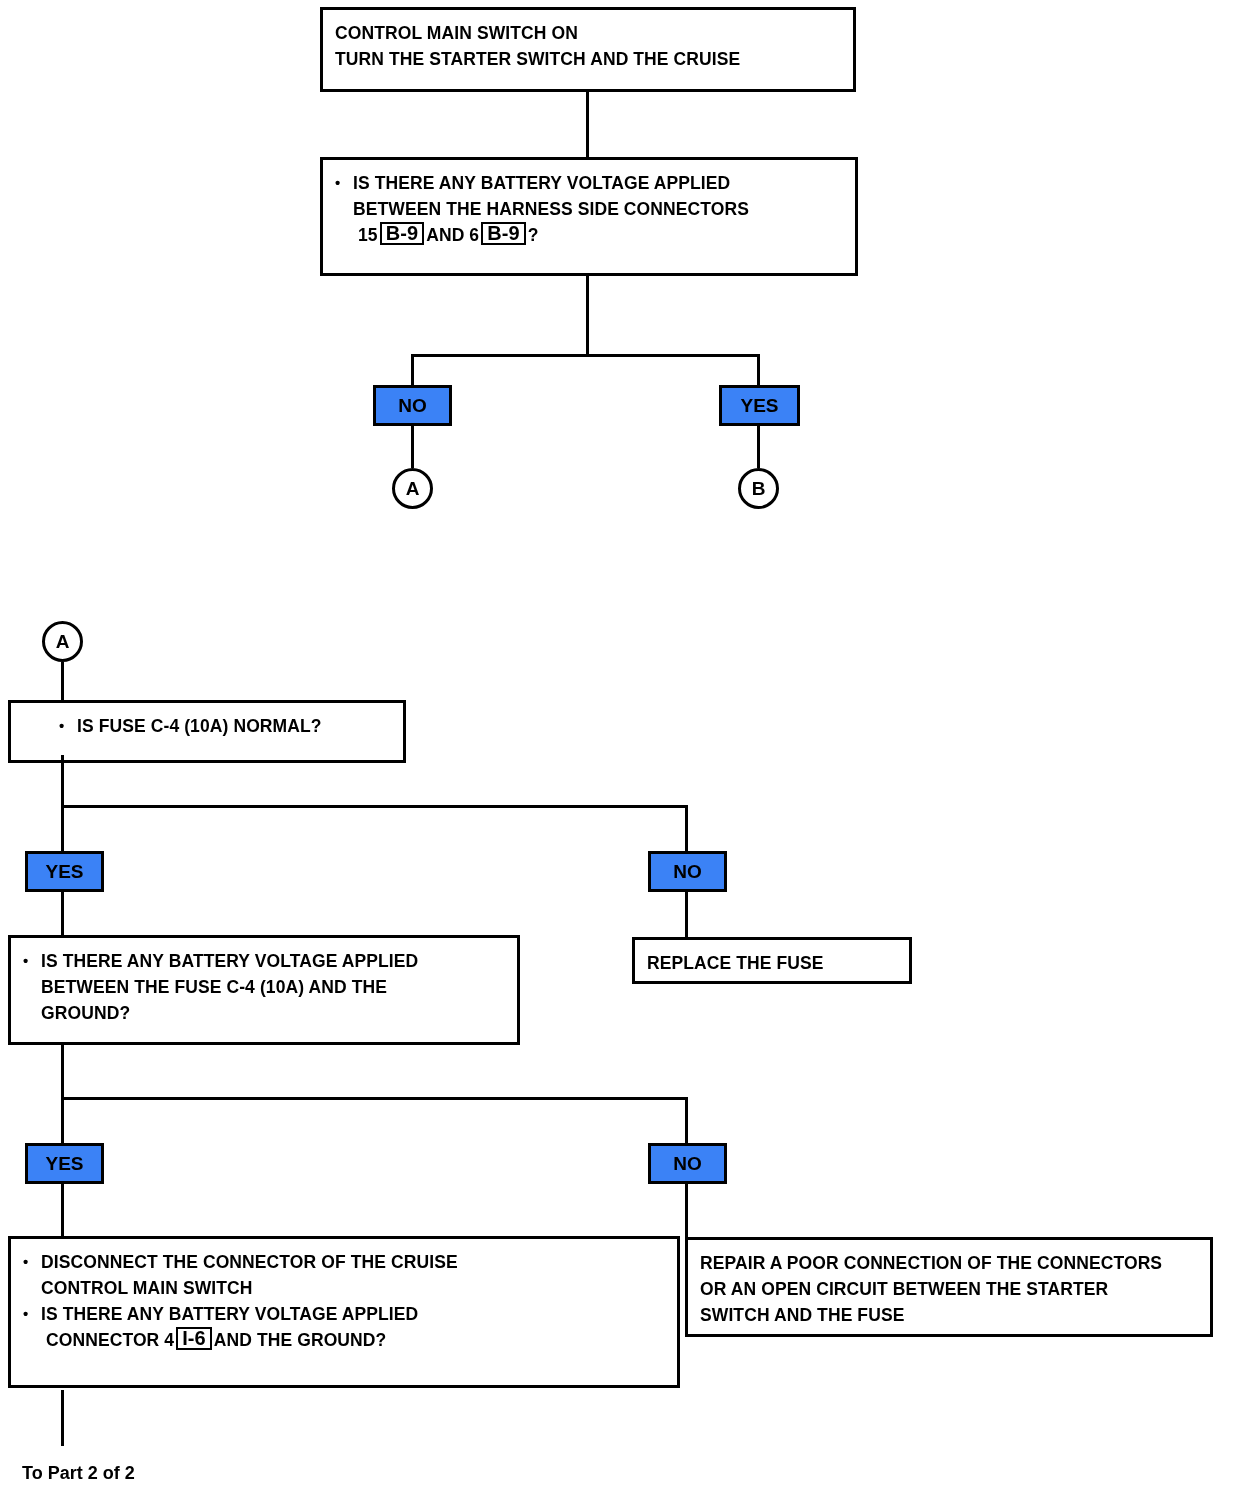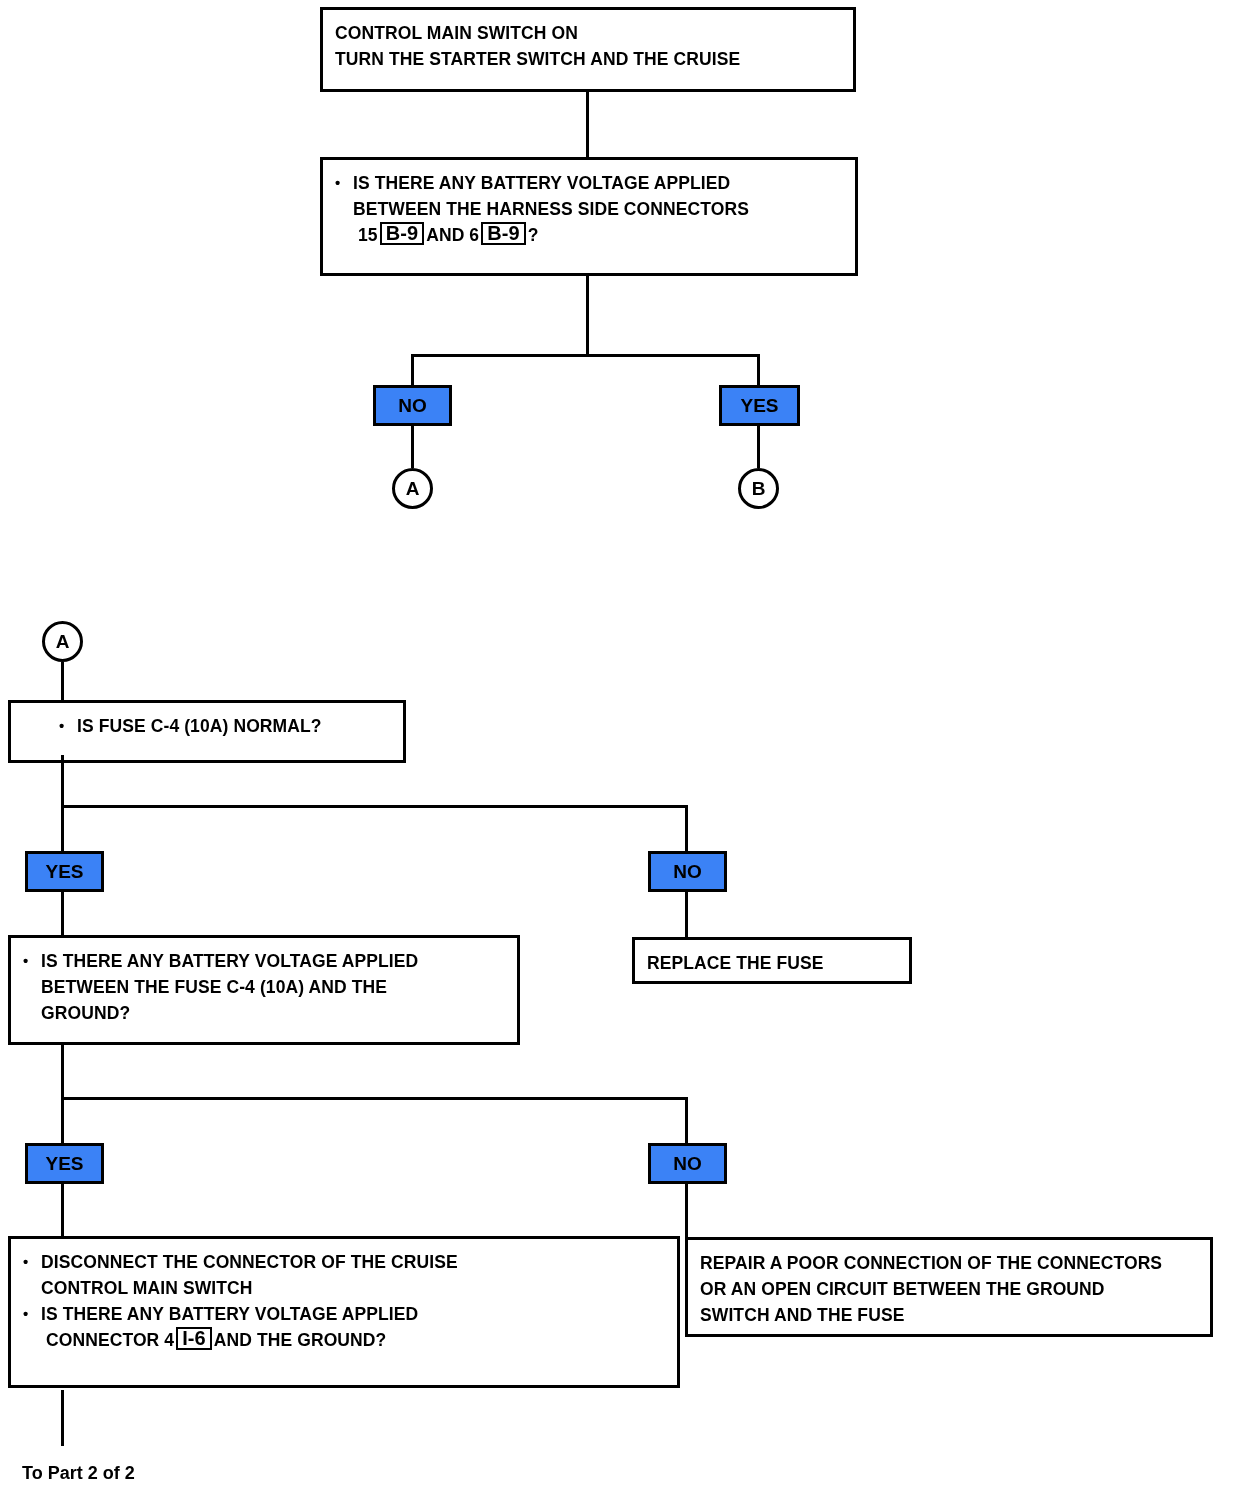--- a/index.html
+++ b/index.html
@@ -216,21 +216,21 @@
       <span class="bullet-row">IS THERE ANY BATTERY VOLTAGE APPLIED</span>
       <span class="bullet-row cont">
         <span>CONNECTOR 4</span><span class="conn">I-6</span><span>AND THE GROUND?</span>
       </span>
     </div>
   </div>
 
   <div class="box" style="left:637px; top:1237px; width:528px; height:100px;margin-left:48px;">
     <div class="inner">
       <span class="line-row">REPAIR A POOR CONNECTION OF THE CONNECTORS</span>
-      <span class="line-row">OR AN OPEN CIRCUIT BETWEEN THE GROUND</span>
+      <span class="line-row">OR AN OPEN CIRCUIT BETWEEN THE STARTER</span>
       <span class="line-row">SWITCH AND THE FUSE</span>
     </div>
   </div>
 
   <div class="vline" style="left:61px; top:1390px; height:56px;"></div>
 
   <div class="footnote" style="left:22px; top:1463px;">To Part 2 of 2</div>
 
 </div>
 

